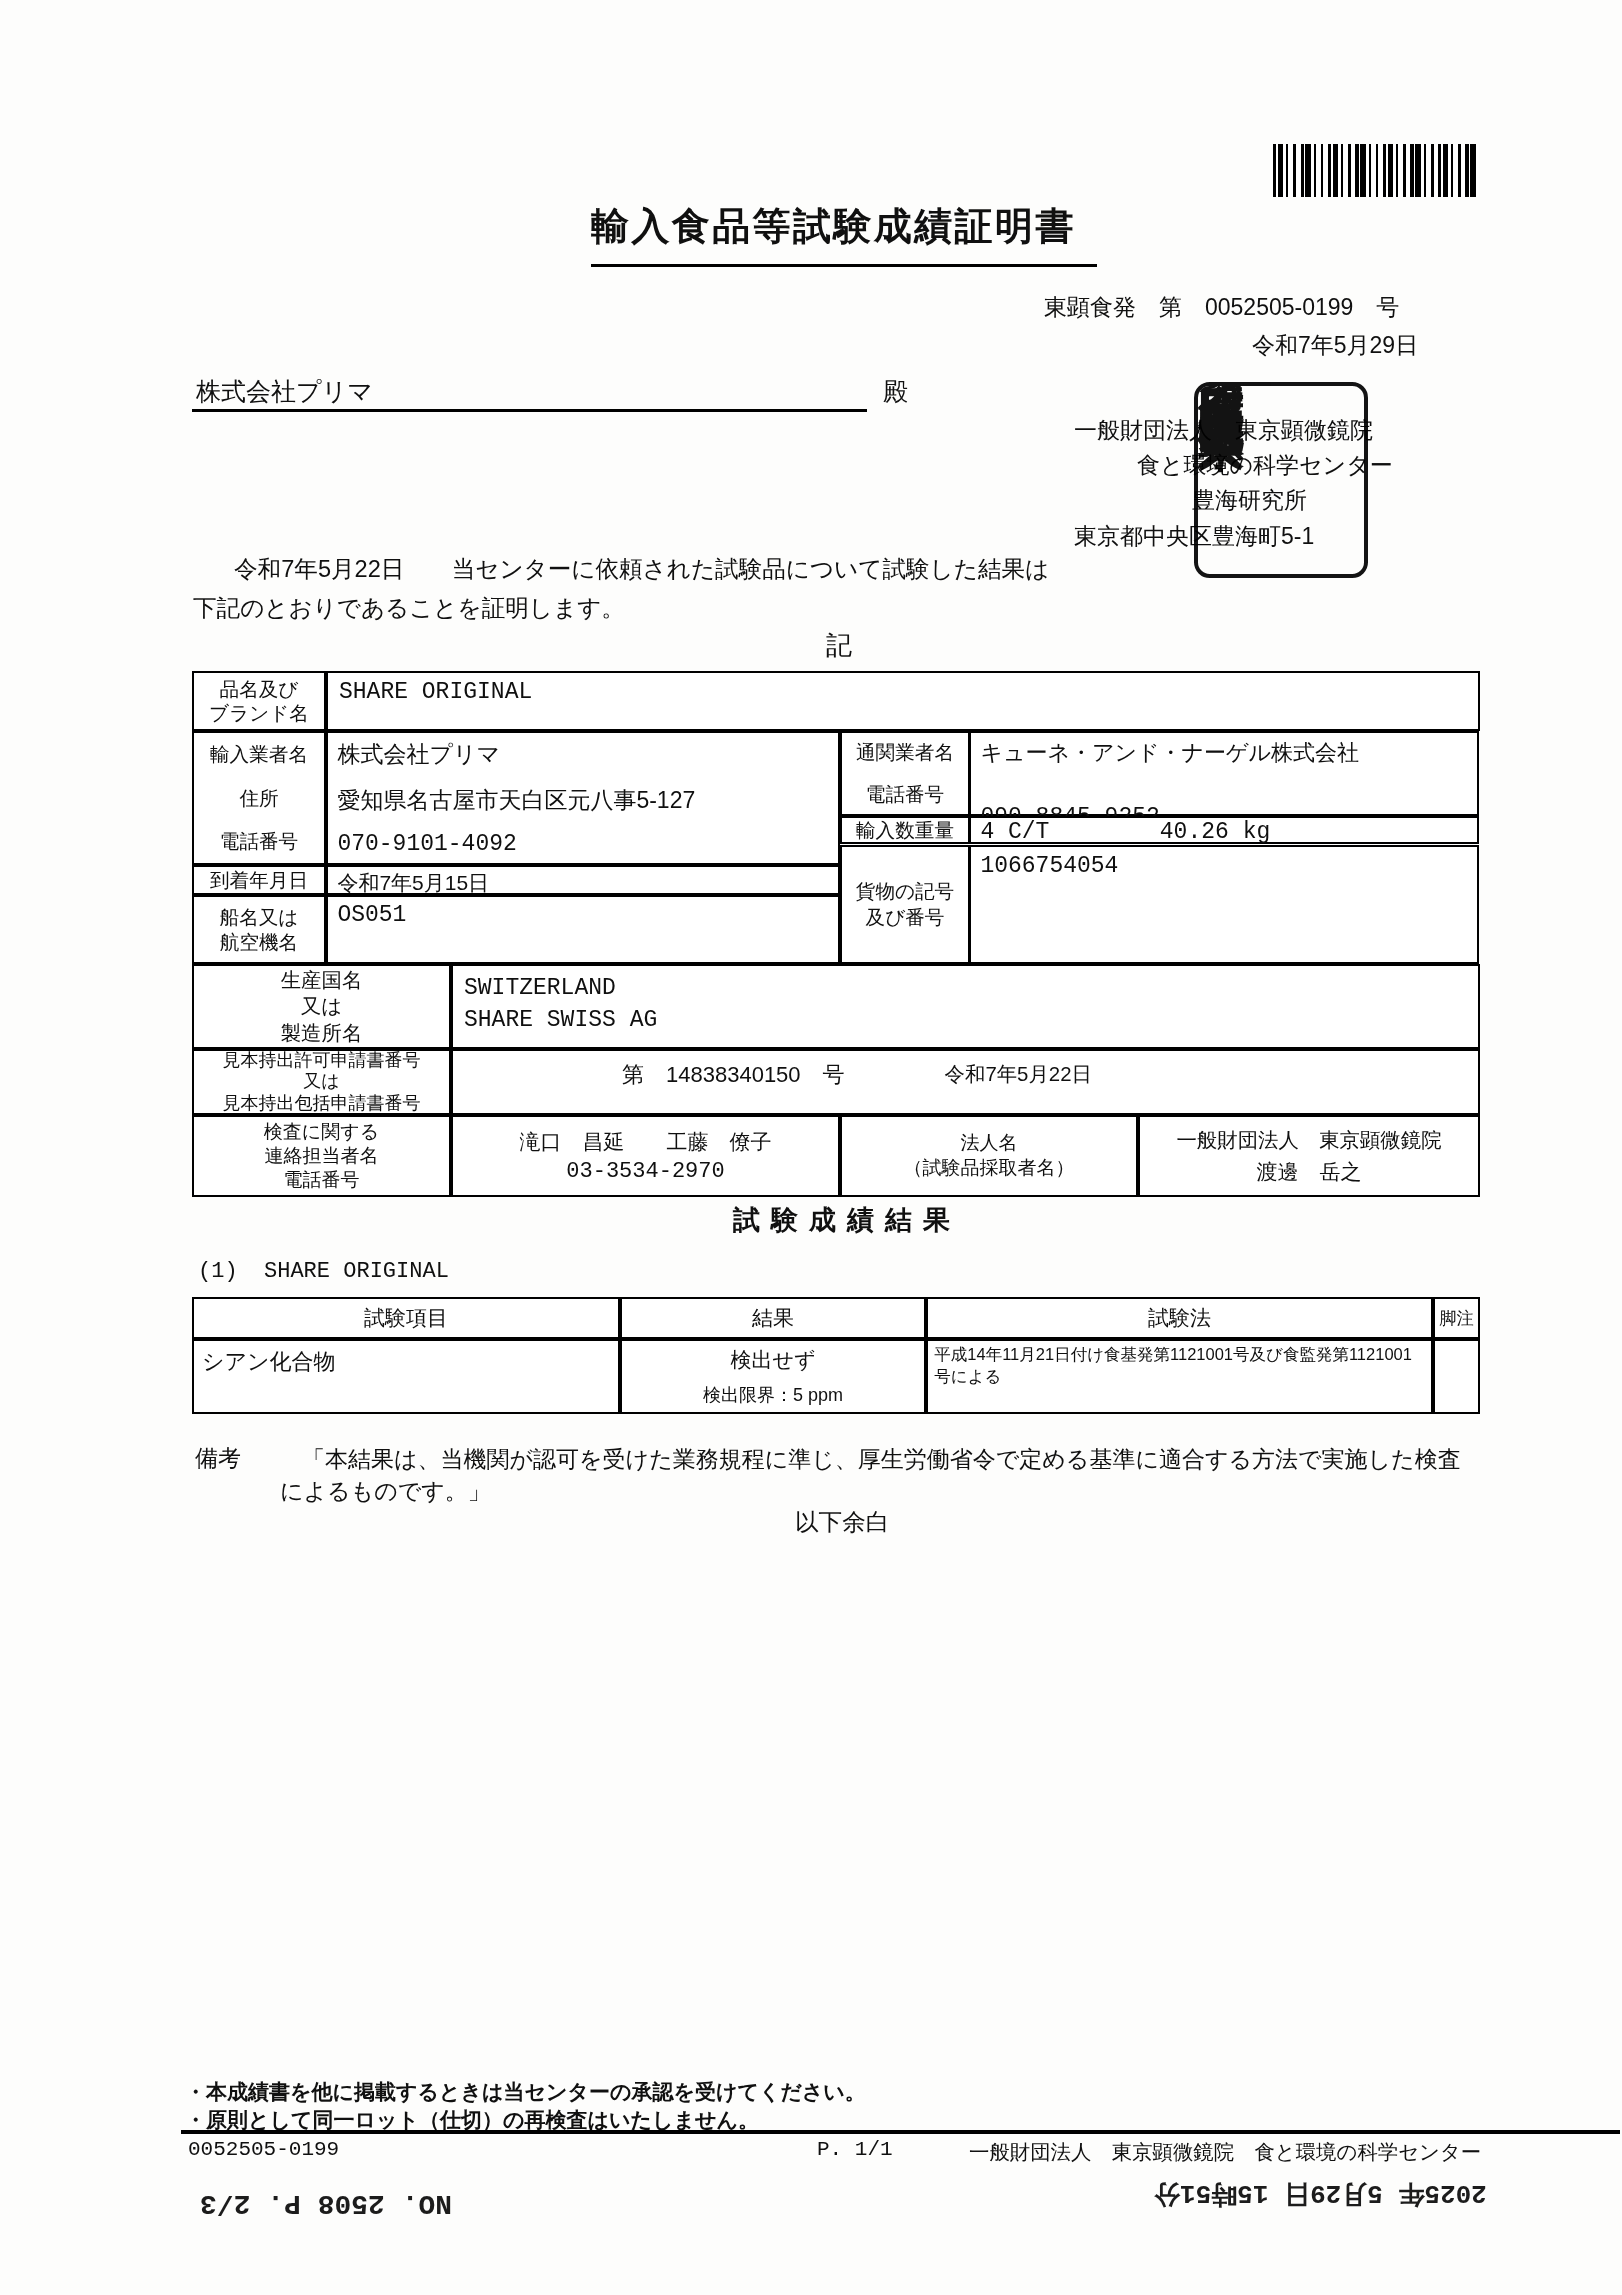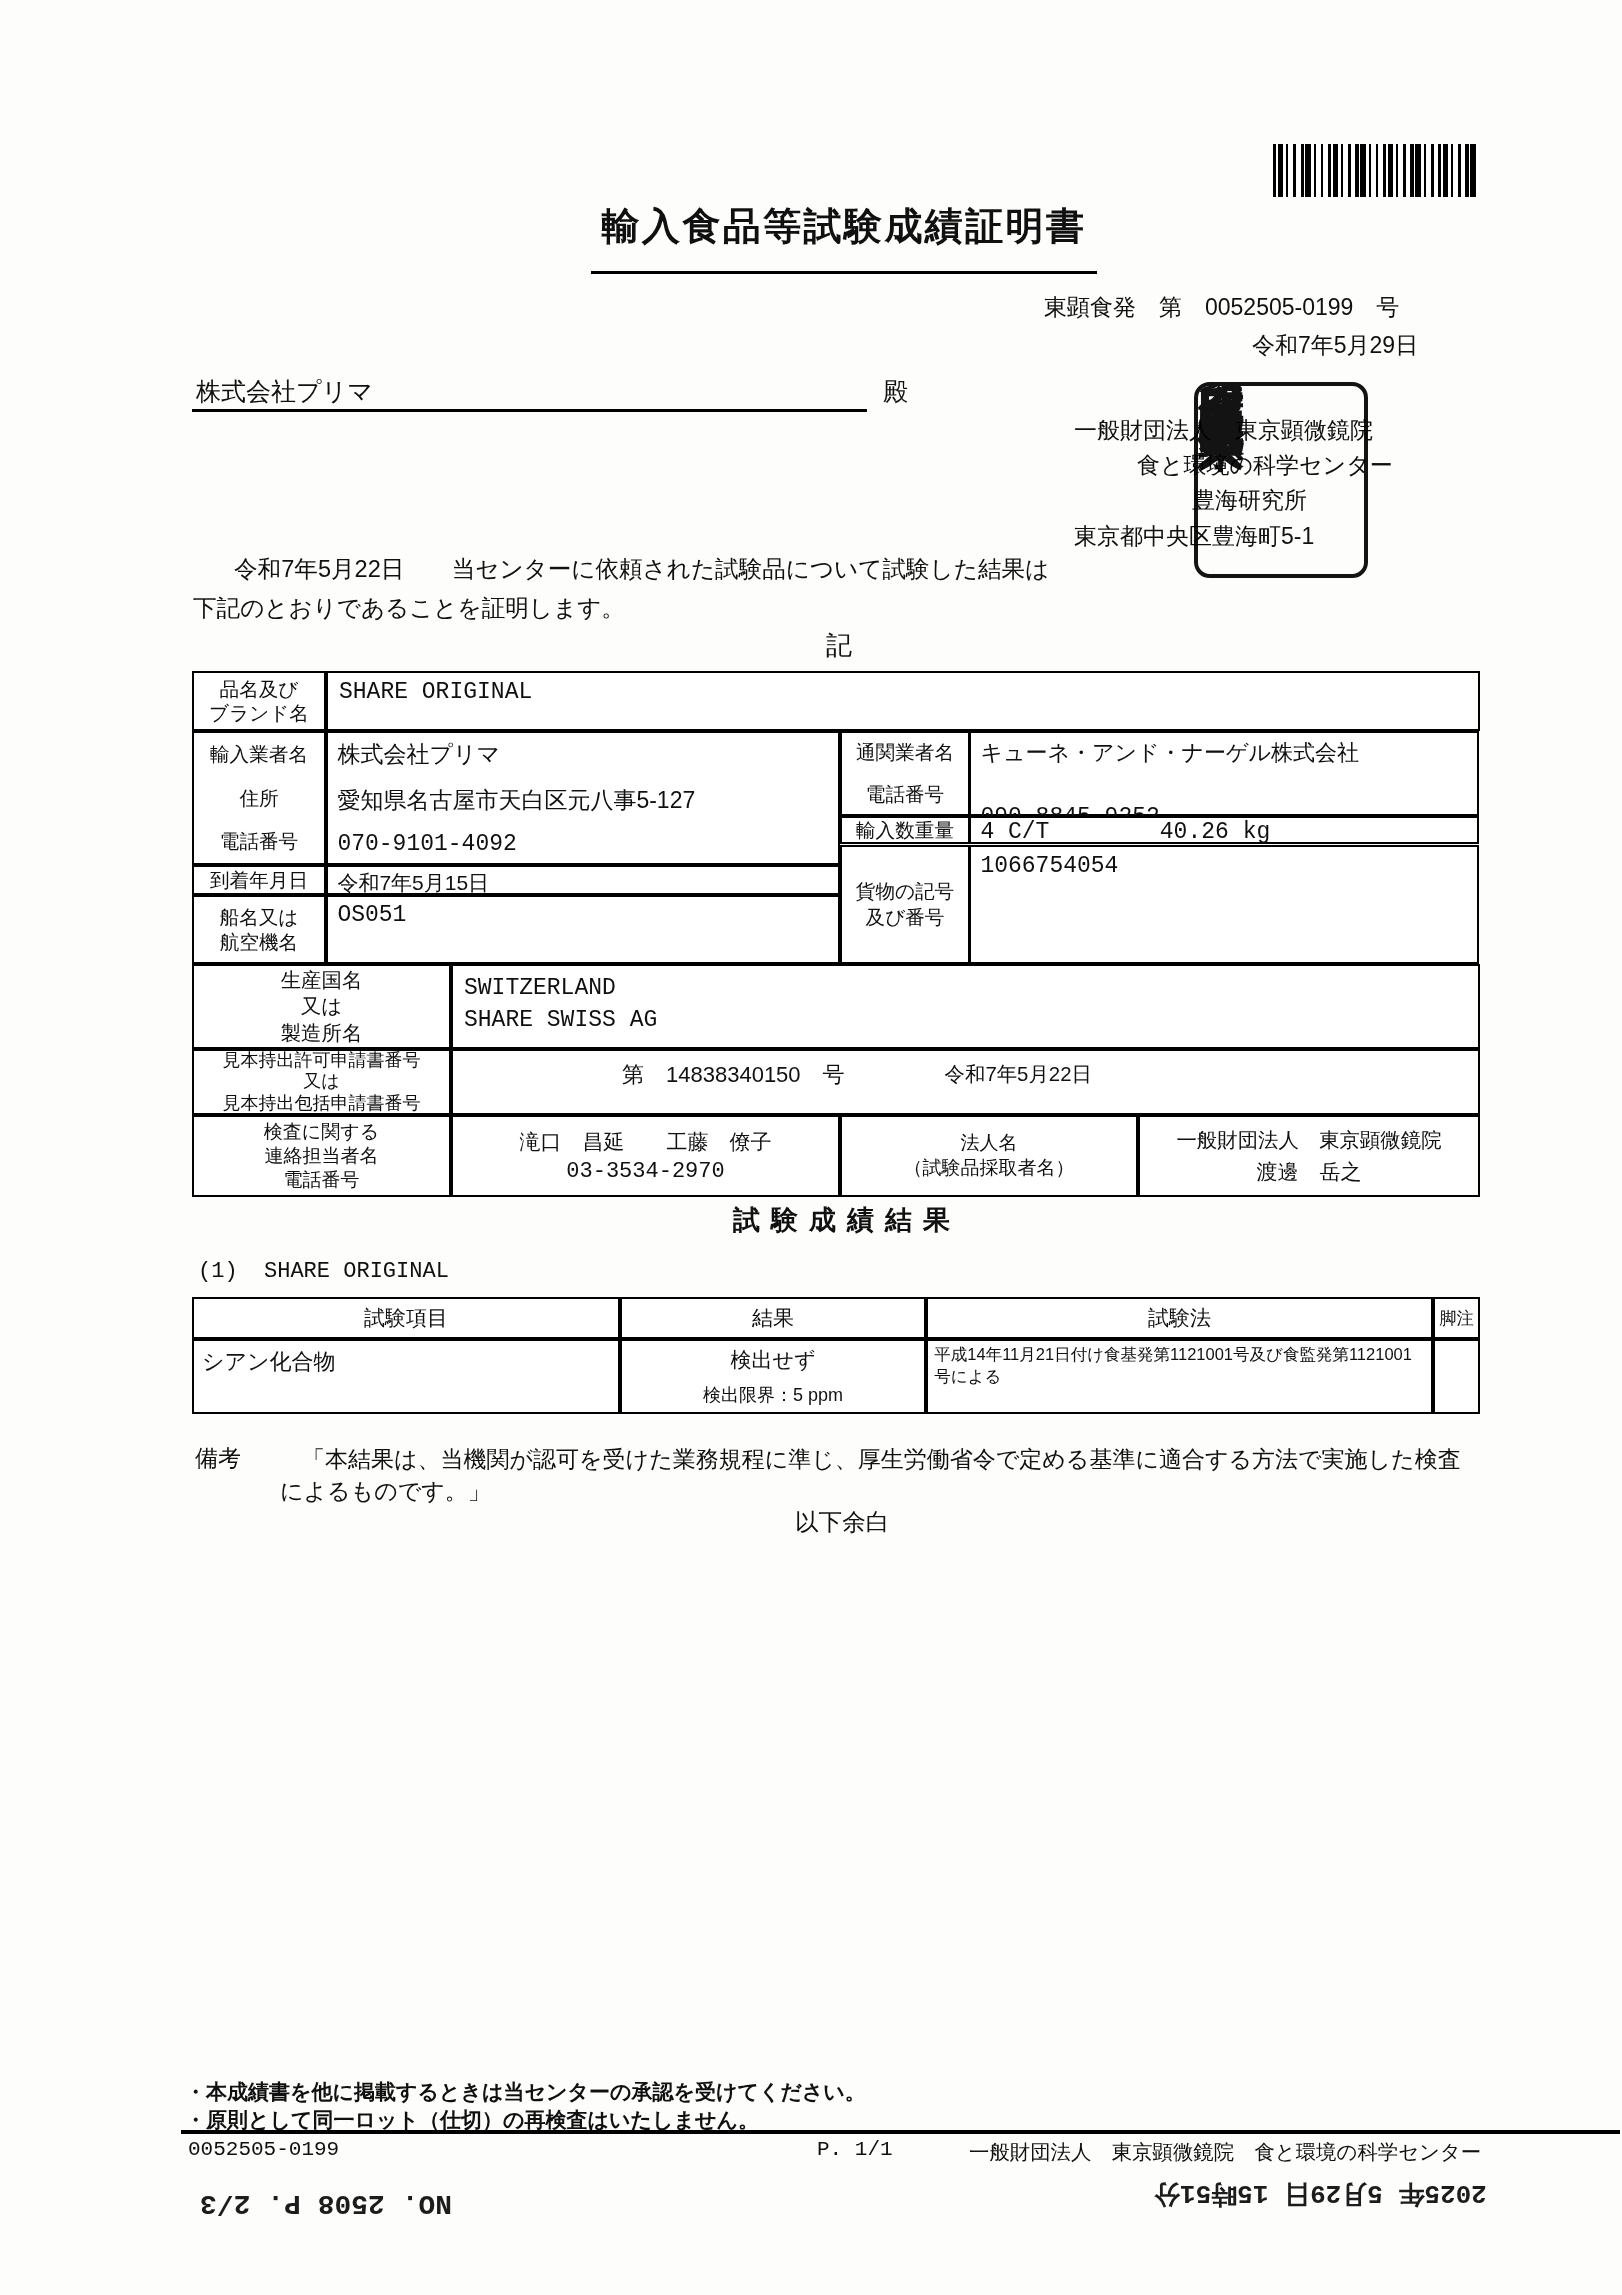--- a/index.html
+++ b/index.html
@@ -9,23 +9,23 @@
     font-family:"Liberation Sans","DejaVu Sans",sans-serif;
   }
   .abs { position:absolute; }
   .mono { font-family:"Liberation Mono","DejaVu Sans Mono",monospace; }
   .ml { white-space:pre-line; }
   .pre { white-space:pre; }
   .cell { position:absolute; border:2.4px solid #000; box-sizing:border-box; background:#fff; }
   .center { display:flex; align-items:center; justify-content:center; text-align:center; }
   .colflex { display:flex; flex-direction:column; }
   .title {
-    left:591px; top:201px; width:506px; text-align:center;
+    left:591px; top:201px; width:506px; text-align:left;
     font-size:38px; font-weight:bold; letter-spacing:2.4px;
-    border-bottom:3.9px solid #000; padding-bottom:19px;
+    border-bottom:3.9px solid #000; padding-bottom:12px;
   }
   .barcode {
     left:1273px; top:144px; width:206px; height:53px;
     background:repeating-linear-gradient(90deg,#000 0 3.1px,#fff 3.1px 4.7px,#000 4.7px 10.2px,#fff 10.2px 13.4px,#000 13.4px 15px,#fff 15px 20.4px,#000 20.4px 23px,#fff 23px 27.5px);
   }
   .seal {
     left:1194px; top:382px; width:174px; height:196px;
     border:4.7px solid #000; border-radius:15.7px; box-sizing:border-box;
     z-index:3; background:transparent; opacity:0.92; overflow:hidden;
   }

